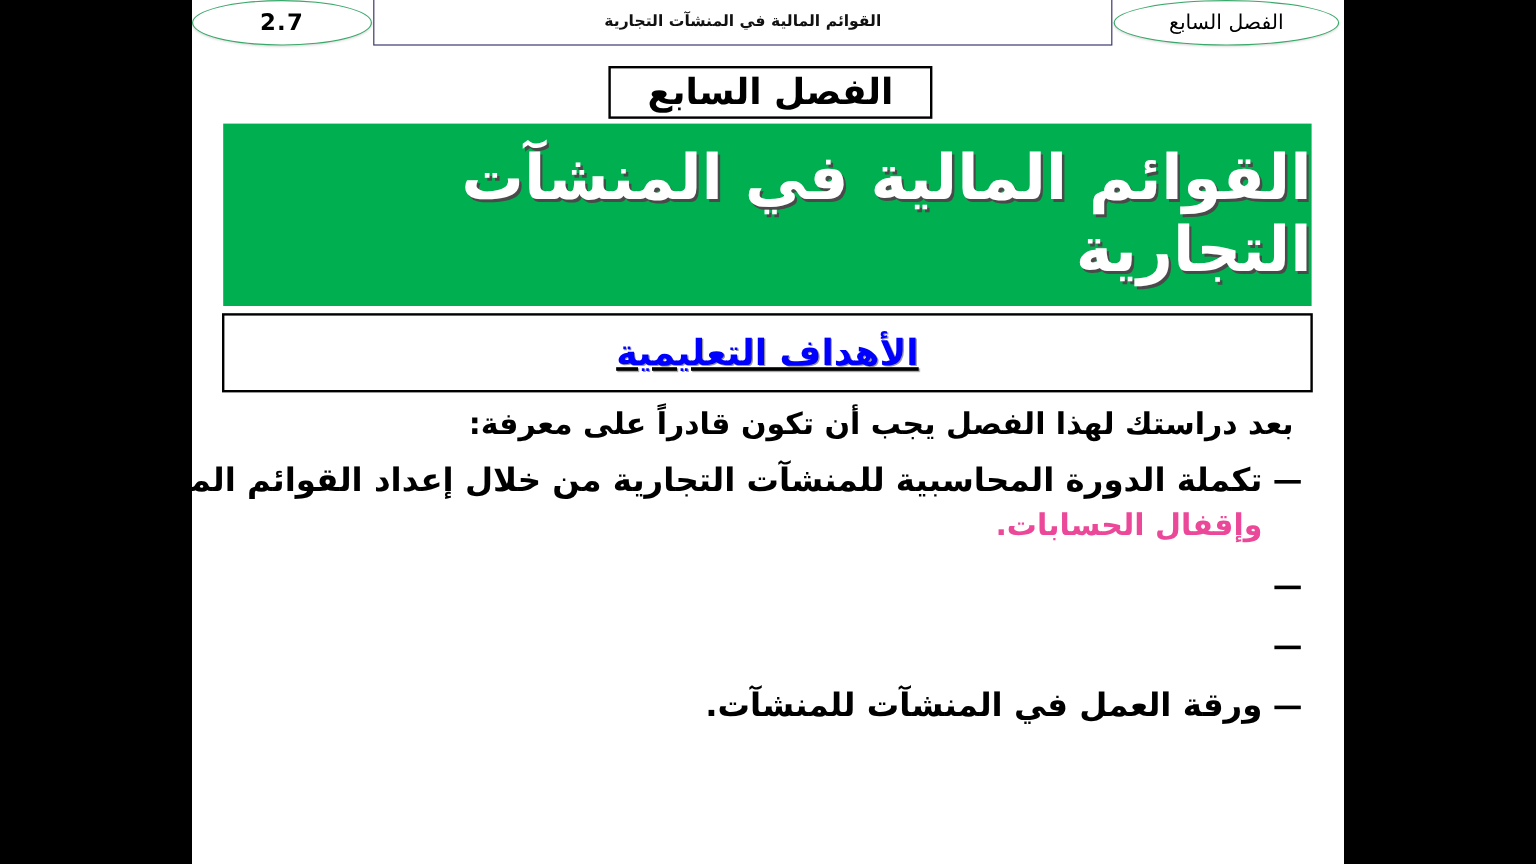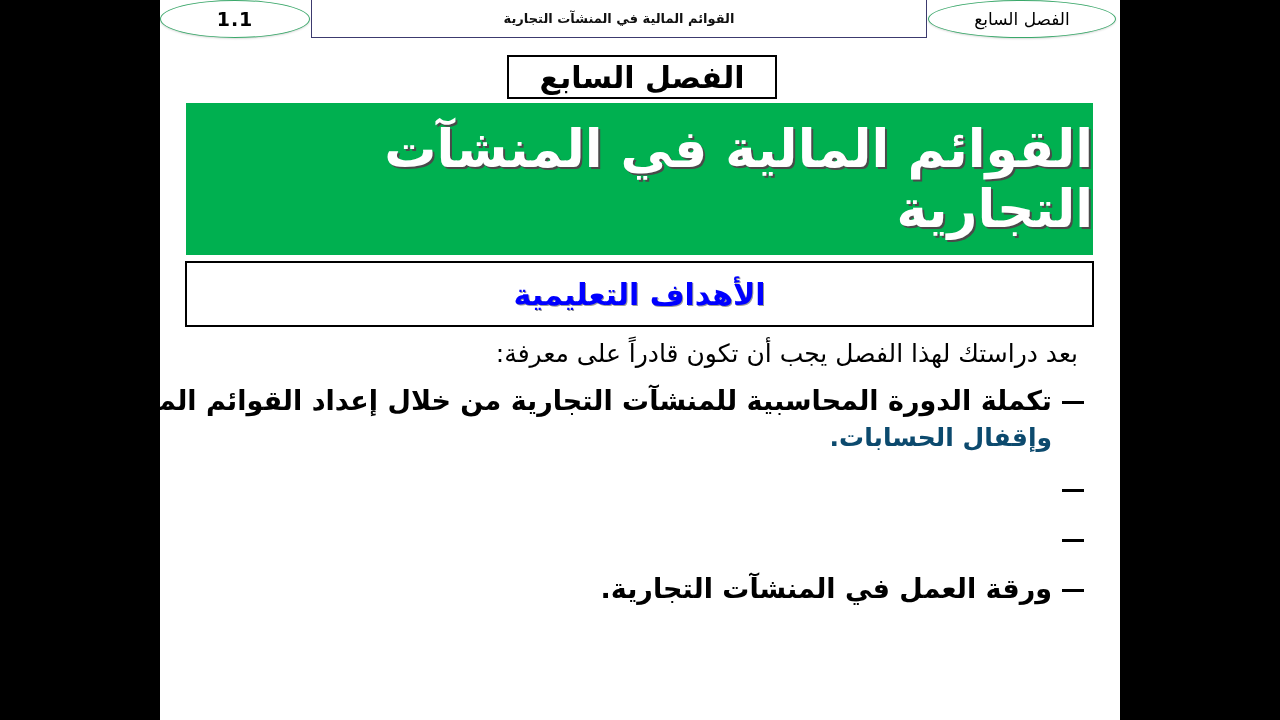--- a/index.html
+++ b/index.html
@@ -113,38 +113,39 @@
       position: absolute;
       left: 25px;
       top: 261px;
       width: 905px;
       height: 62px;
       border: 2px solid #000;
       display: flex;
       align-items: center;
       justify-content: center;
       direction: rtl;
+      text-decoration: underline;
     }
     .objectives-box span {
       font-family: "DejaVu Sans", sans-serif;
       font-size: 30px;
       font-weight: 900;
       color: #0000ff;
       text-shadow: 1px 1px 0 #9a9a9a;
     }
 
     
     .body-text {
       position: absolute;
       right: 38px;
       width: 900px;
       direction: rtl;
       text-align: right;
       font-family: "DejaVu Sans", sans-serif;
-      font-weight: normal;
+      font-weight: bold;
       font-size: 25px;
       color: #000;
       line-height: 36px;
       white-space: nowrap;
     }
     .intro { top: 336px; right: 42px; }
     .bullet {
       position: absolute;
       right: 36px;
       direction: rtl;
@@ -166,32 +167,32 @@
       margin-left: 10px;
     }
     .cont {
       position: absolute;
       right: 68px;
       direction: rtl;
       text-align: right;
       font-family: "DejaVu Sans", sans-serif;
       font-weight: bold;
       font-size: 25px;
-      color: #0c4a6e;
+      color: #ec4899;
       line-height: 36px;
       white-space: nowrap;
     }
   </style>
 </head>
 <body>
 
 <div class="slide">
 
   <div class="ellipse ellipse-left">
-    <span>1.1</span>
+    <span>2.7</span>
   </div>
 
   <div class="header-box">
     <span>القوائم المالية في المنشآت التجارية</span>
   </div>
 
   <div class="ellipse ellipse-right">
     <span>الفصل السابع</span>
   </div>
 
@@ -216,16 +217,16 @@
 
   <div class="bullet" style="top:471px;">
     <span class="dash"></span>
   </div>
 
   <div class="bullet" style="top:521px;">
     <span class="dash"></span>
   </div>
 
   <div class="bullet" style="top:571px;">
-    <span class="dash"></span><span>ورقة العمل في المنشآت التجارية.</span>
+    <span class="dash"></span><span>ورقة العمل في المنشآت للمنشآت.</span>
   </div>
 
 </div>
 
 </body></html>

